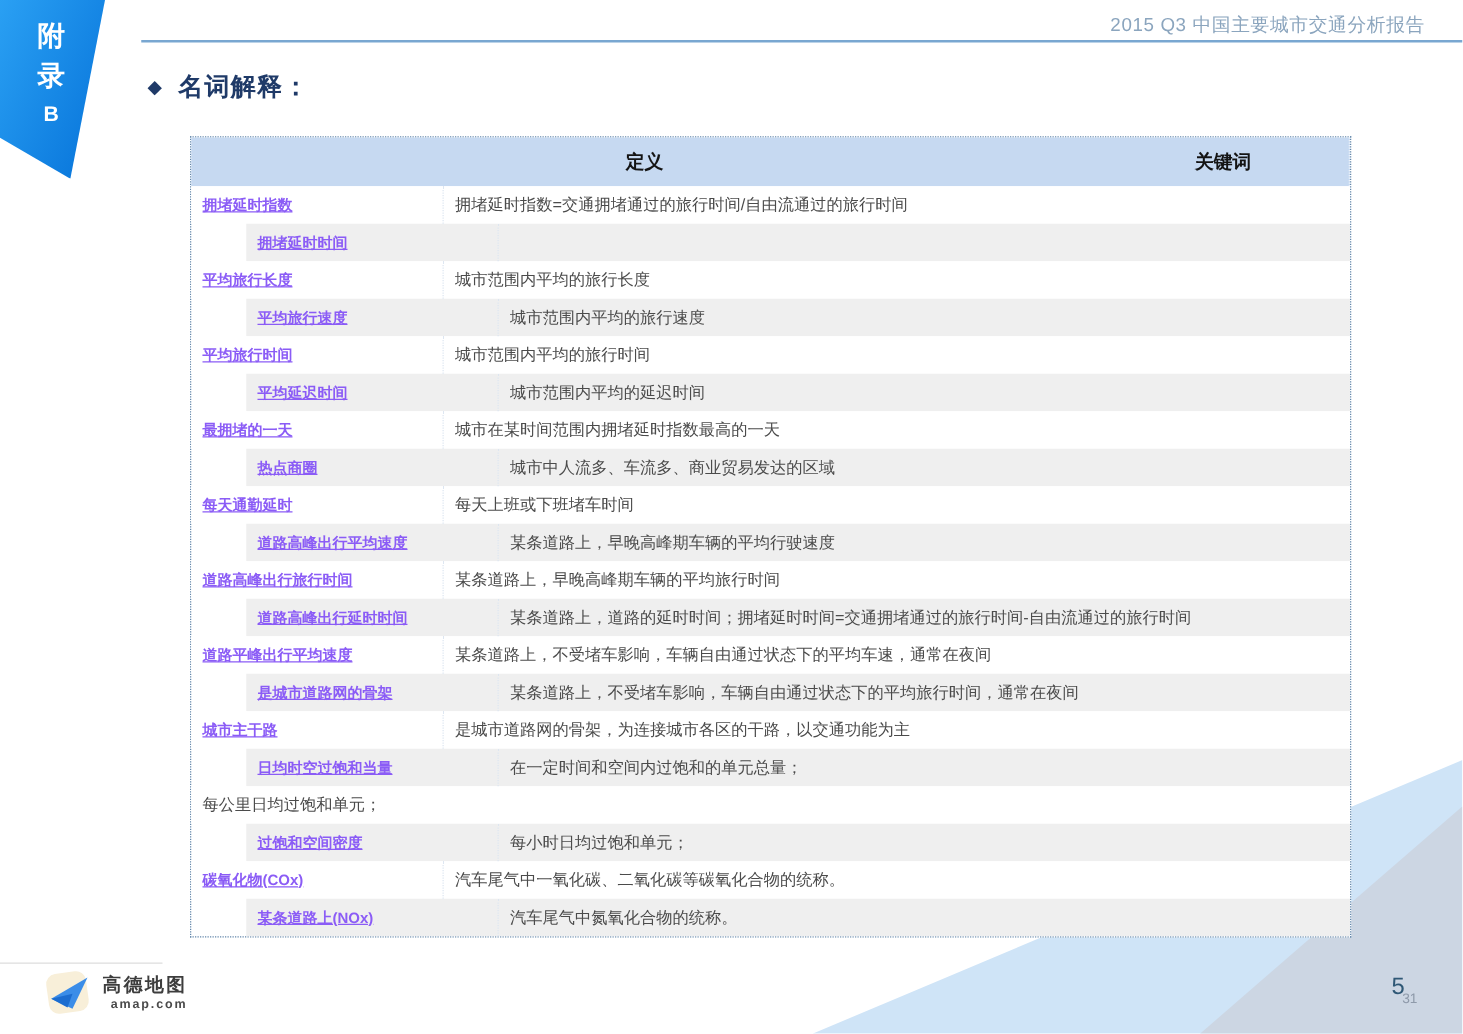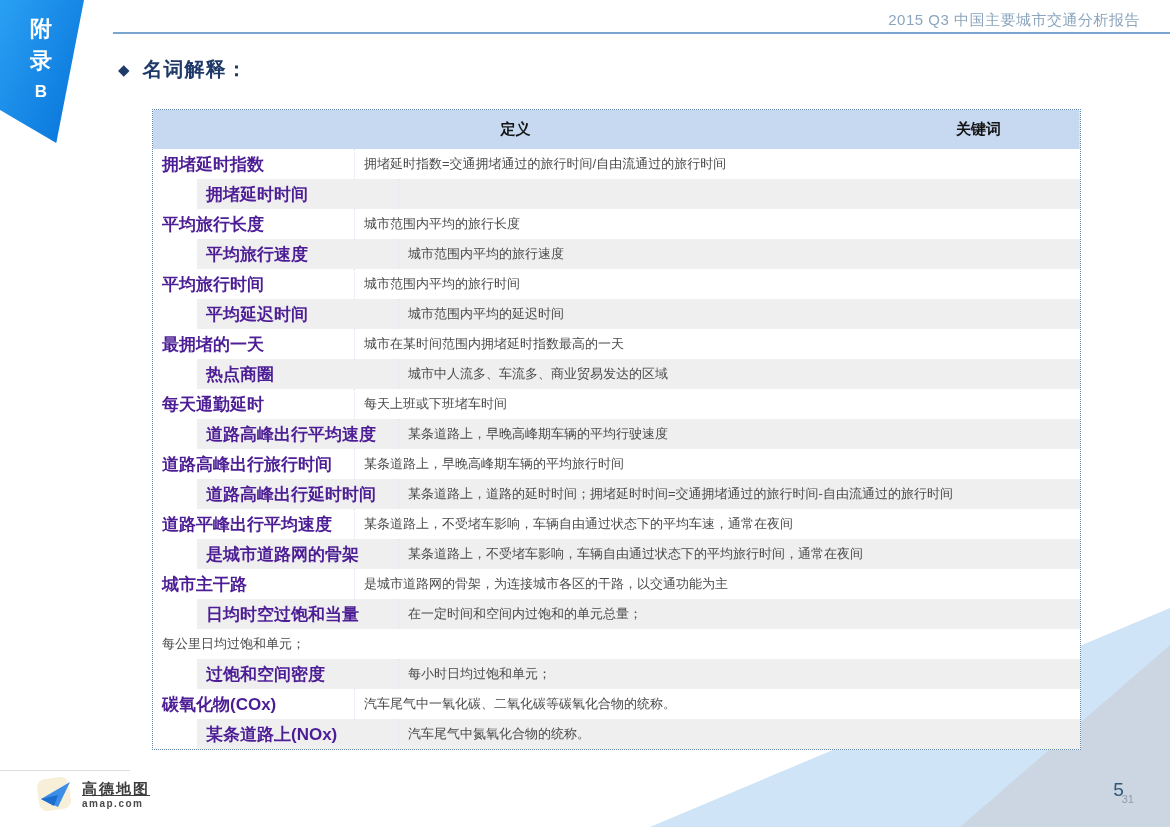--- a/index.html
+++ b/index.html
@@ -33,31 +33,31 @@
     position:absolute;left:152px;top:109px;width:929px;
     border:1px dotted #6286aa;box-sizing:border-box;background:#ffffff;
   }
   .thead{display:flex;height:39px;background:#c6d9f1;}
   .th{display:flex;align-items:center;justify-content:center;font-size:15px;font-weight:bold;color:#141414;}
   .th-key{width:202px;border-right:1px dotted #eef3fa;box-sizing:border-box;}
   .th-def{flex:1;}
   .trow{display:flex;height:30px;background:#ffffff;}
   .trow.alt{background:#efefef;margin-left:44px;}
   .td{display:flex;align-items:center;box-sizing:border-box;}
-  .td-key{width:202px;padding-left:9px;font-size:17px;font-weight:bold;color:#4c1d95;border-right:1px dotted #dde6f1;}
+  .td-key{width:202px;padding-left:9px;font-size:12px;font-weight:bold;color:#8b5cf6;border-right:1px dotted #dde6f1;text-decoration:underline;}
   .td-def{flex:1;padding-left:9px;font-size:13px;color:#4b4b4b;}
   
   .footer-line{position:absolute;left:0;top:770px;width:130px;height:1px;background:#dddddd;}
   .logo{position:absolute;left:36px;top:776px;display:flex;align-items:center;gap:8px;}
   .logo-badge{position:relative;width:38px;height:38px;}
   .logo-badge .pad{position:absolute;left:2px;top:2px;width:32px;height:32px;border-radius:8px;background:#f8efd9;transform:rotate(-8deg);}
   .logo-badge svg{position:absolute;left:0;top:0;}
   .logo-text{display:flex;flex-direction:column;line-height:1.1;}
-  .logo-name{font-size:15px;font-weight:bold;color:#3d3d3d;letter-spacing:2px;text-decoration:underline;}
-  .logo-domain{font-size:10px;font-weight:bold;color:#4a4a4a;letter-spacing:1.5px;}
+  .logo-name{font-size:15px;font-weight:bold;color:#3d3d3d;letter-spacing:2px;}
+  .logo-domain{font-size:10px;font-weight:bold;color:#4a4a4a;letter-spacing:1.5px;text-align:right;}
   
   .page-no{position:absolute;right:34px;top:779px;color:#2f5876;font-size:19px;}
   .page-total{font-size:11px;color:#8e9aaa;position:relative;top:7px;left:-2px;}
 </style>
 </head>
 <body>
 
 <div class="tri tri-light"></div>
 <div class="tri tri-dark"></div>
 

